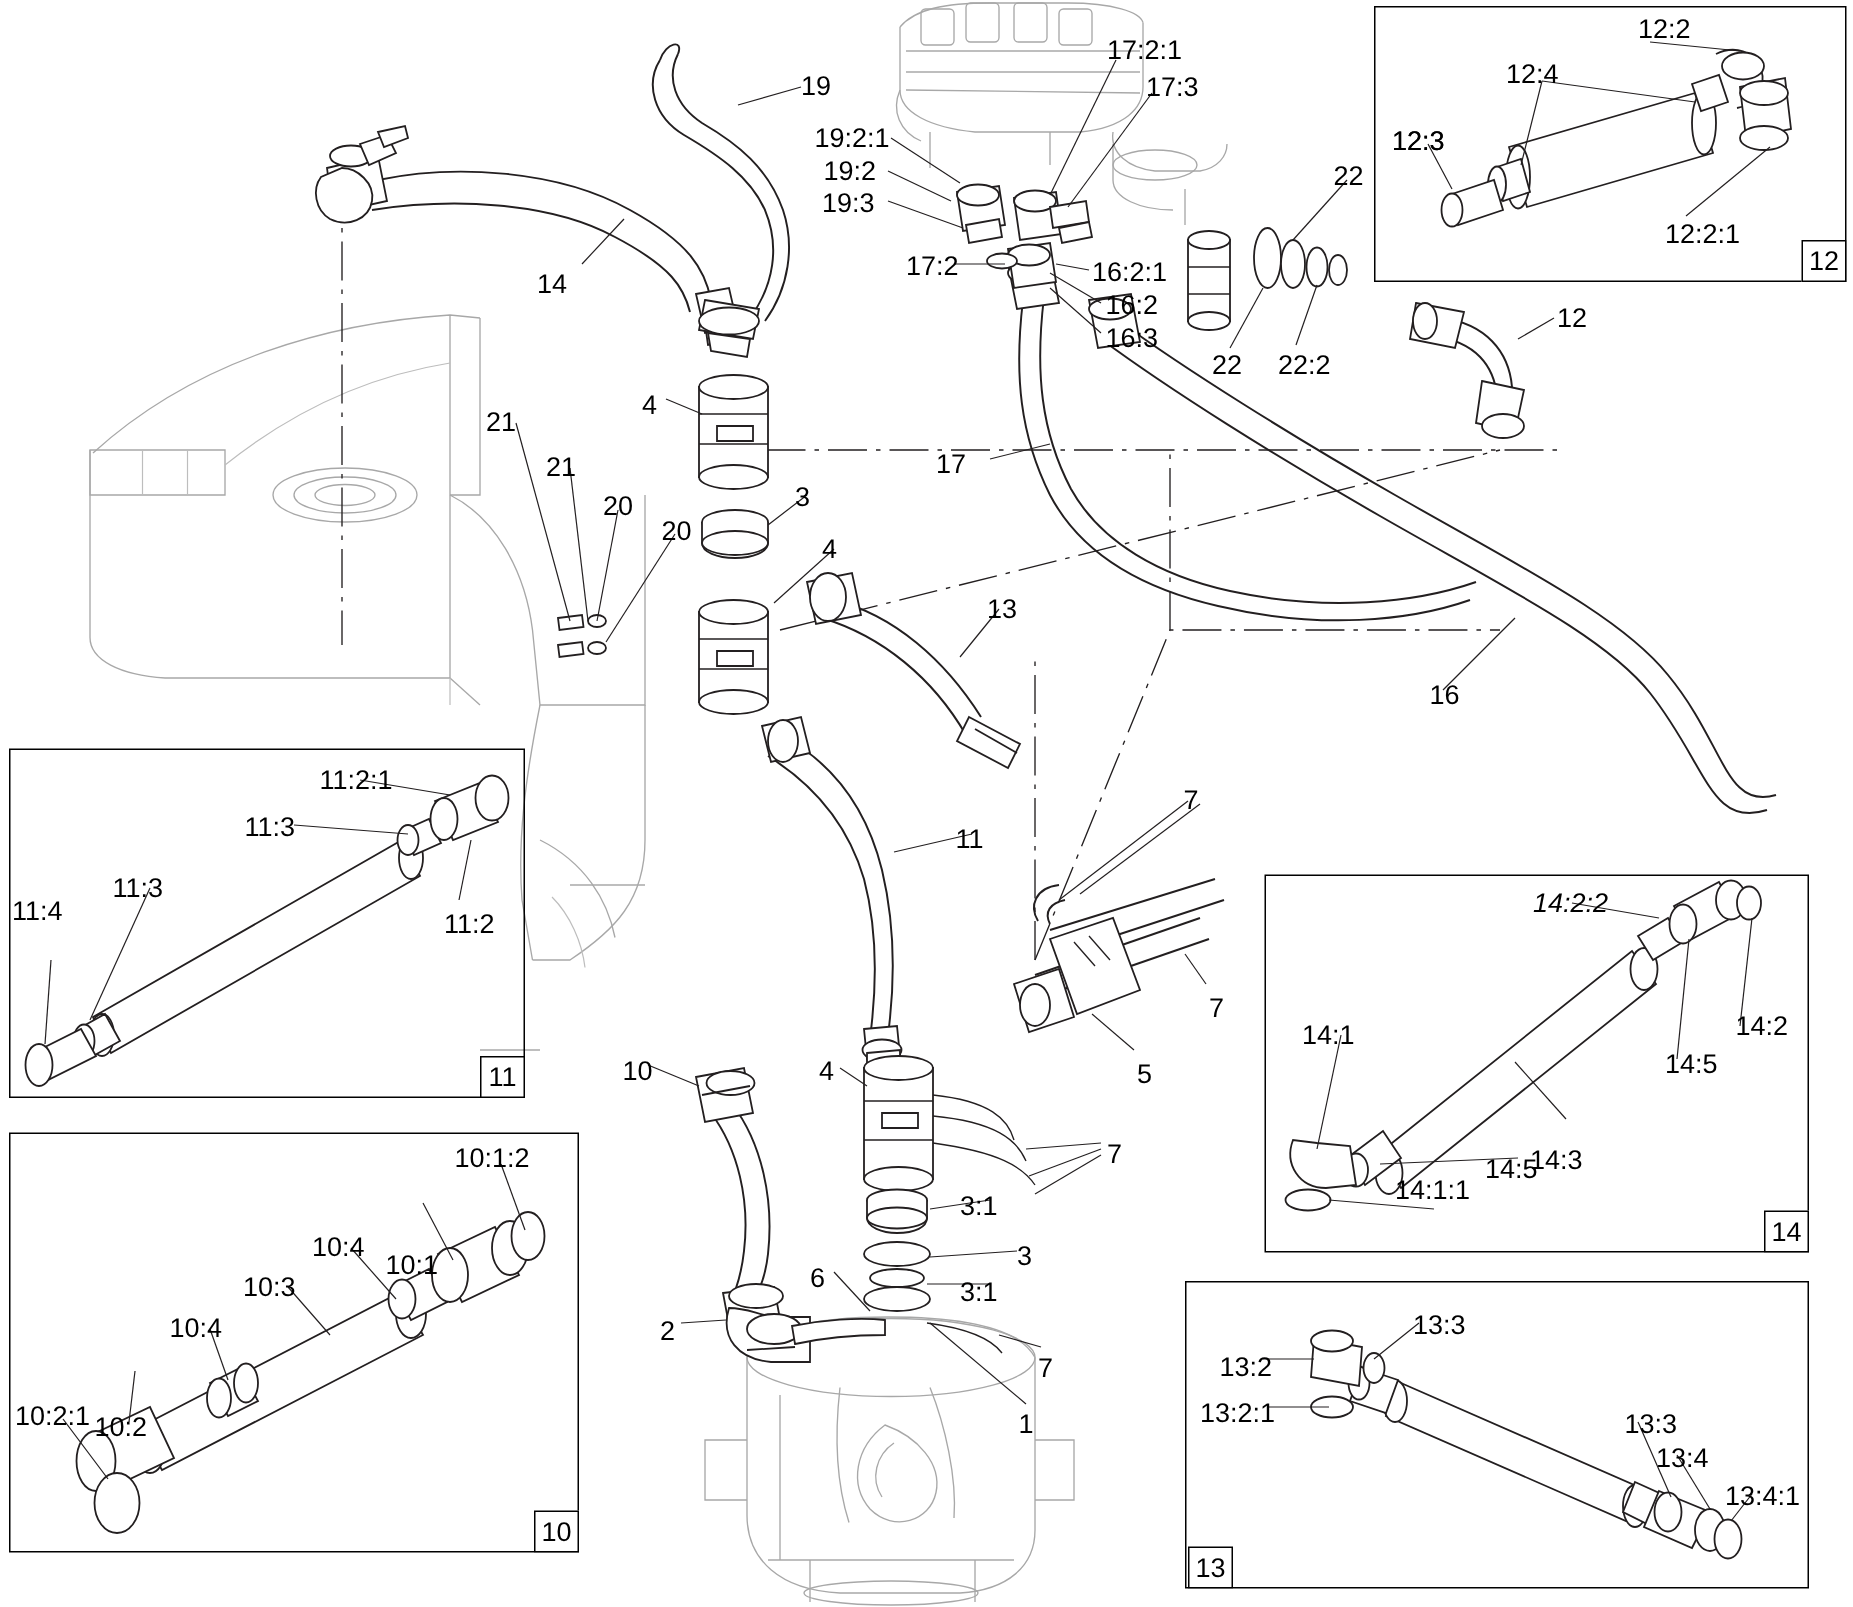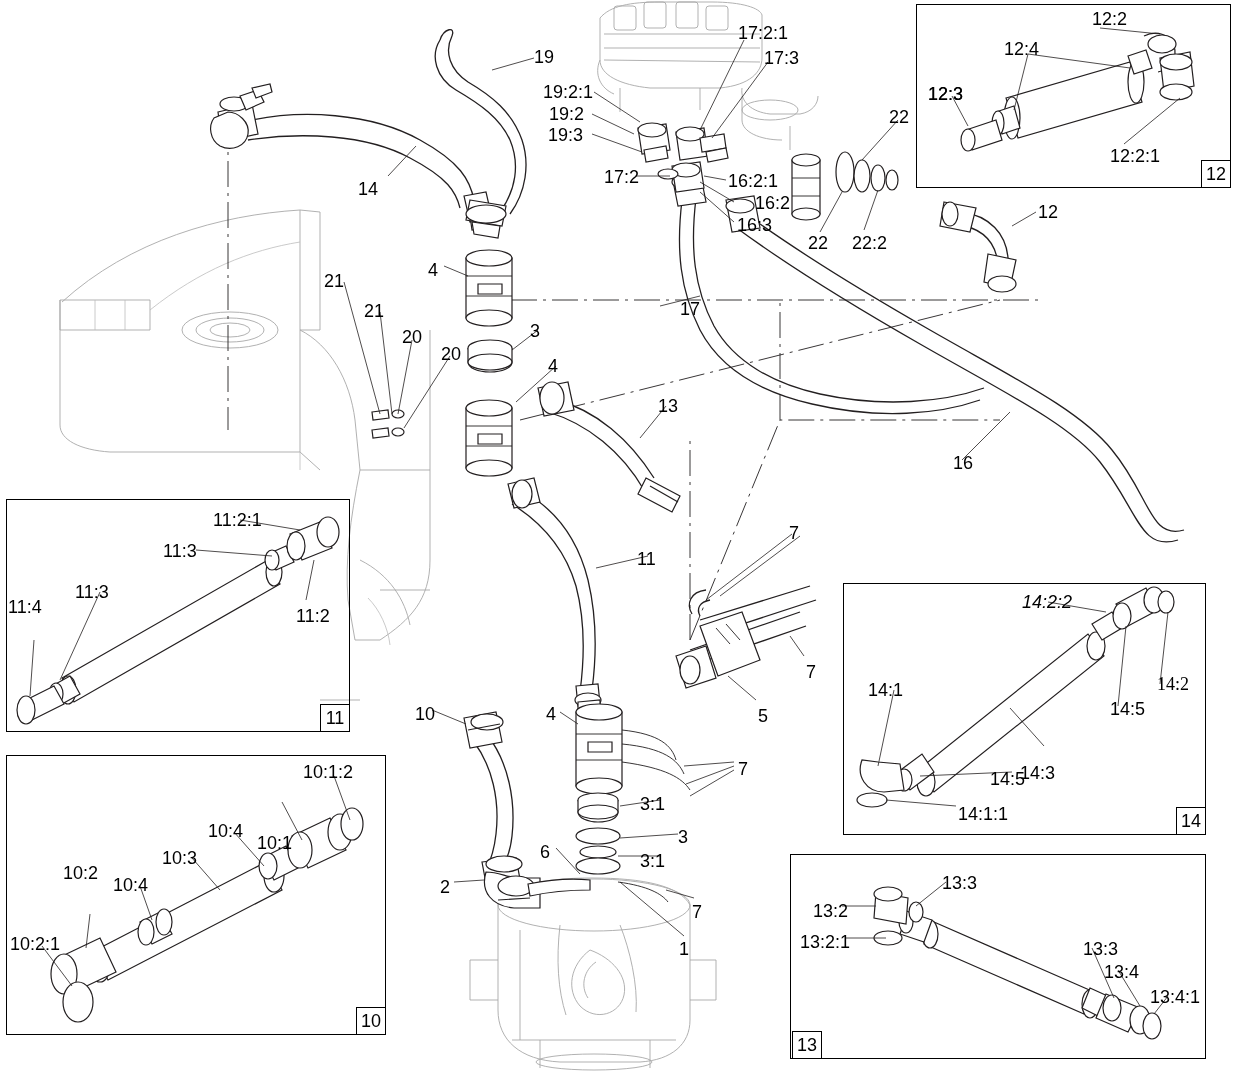--- a/index.html
+++ b/index.html
@@ -470,27 +470,27 @@
   <div class="lbl" style="left:738px;top:24px;">17:2:1</div>
   <div class="lbl" style="left:764px;top:49px;">17:3</div>
   <div class="lbl" style="left:543px;top:83px;">19:2:1</div>
   <div class="lbl" style="left:549px;top:105px;">19:2</div>
   <div class="lbl" style="left:548px;top:126px;">19:3</div>
   <div class="lbl" style="left:889px;top:108px;">22</div>
   <div class="lbl" style="left:928px;top:85px;">12:3</div>
   <div class="lbl" style="left:358px;top:180px;">14</div>
   <div class="lbl" style="left:604px;top:168px;">17:2</div>
   <div class="lbl" style="left:728px;top:172px;">16:2:1</div>
-  <div class="lbl" style="left:755px;top:194px;">16:2</div>
+  <div class="lbl" style="left:737px;top:194px;">16:2</div>
   <div class="lbl" style="left:737px;top:216px;">16:3</div>
   <div class="lbl" style="left:808px;top:234px;">22</div>
   <div class="lbl" style="left:852px;top:234px;">22:2</div>
   <div class="lbl" style="left:1038px;top:203px;">12</div>
   <div class="lbl" style="left:428px;top:261px;">4</div>
-  <div class="lbl" style="left:680px;top:300px;">17</div>
+  <div class="lbl" style="left:624px;top:300px;">17</div>
   <div class="lbl" style="left:324px;top:272px;">21</div>
   <div class="lbl" style="left:364px;top:302px;">21</div>
   <div class="lbl" style="left:402px;top:328px;">20</div>
   <div class="lbl" style="left:441px;top:345px;">20</div>
   <div class="lbl" style="left:530px;top:322px;">3</div>
   <div class="lbl" style="left:548px;top:357px;">4</div>
   <div class="lbl" style="left:658px;top:397px;">13</div>
   <div class="lbl" style="left:953px;top:454px;">16</div>
   <div class="lbl" style="left:637px;top:550px;">11</div>
   <div class="lbl" style="left:789px;top:524px;">7</div>
@@ -516,30 +516,30 @@
   <div class="lbl" style="left:163px;top:542px;">11:3</div>
   <div class="lbl" style="left:75px;top:583px;">11:3</div>
   <div class="lbl" style="left:296px;top:607px;">11:2</div>
   <div class="lbl" style="left:8px;top:598px;">11:4</div>
 
   <div class="lbl" style="left:303px;top:763px;">10:1:2</div>
   <div class="lbl" style="left:257px;top:793px;margin-top:41px;">10:1</div>
   <div class="lbl" style="left:208px;top:822px;">10:4</div>
   <div class="lbl" style="left:162px;top:849px;">10:3</div>
   <div class="lbl" style="left:113px;top:876px;">10:4</div>
-  <div class="lbl" style="left:63px;top:864px;">10:2</div>
+  <div class="lbl" style="left:63px;top:942px;">10:2</div>
   <div class="lbl" style="left:10px;top:935px;">10:2:1</div>
 
   <div class="lbl" style="left:1022px;top:593px;font-style:italic;">14:2:2</div>
-  <div class="lbl" style="left:1157px;top:675px;font-family:Liberation Serif, serif;">14:2</div>
+  <div class="lbl" style="left:1157px;top:675px;">14:2</div>
   <div class="lbl" style="left:868px;top:681px;">14:1</div>
   <div class="lbl" style="left:1110px;top:700px;">14:5</div>
   <div class="lbl" style="left:1020px;top:740px;margin-top:24px;">14:3</div>
   <div class="lbl" style="left:990px;top:770px;">14:5</div>
-  <div class="lbl" style="left:930px;top:805px;margin-left:28px;">14:1:1</div>
+  <div class="lbl" style="left:930px;top:784px;">14:1:1</div>
 
   <div class="lbl" style="left:942px;top:874px;">13:3</div>
   <div class="lbl" style="left:813px;top:902px;">13:2</div>
   <div class="lbl" style="left:800px;top:933px;">13:2:1</div>
   <div class="lbl" style="left:1083px;top:940px;">13:3</div>
   <div class="lbl" style="left:1104px;top:963px;">13:4</div>
   <div class="lbl" style="left:1150px;top:988px;">13:4:1</div>
 
 </div>
 

